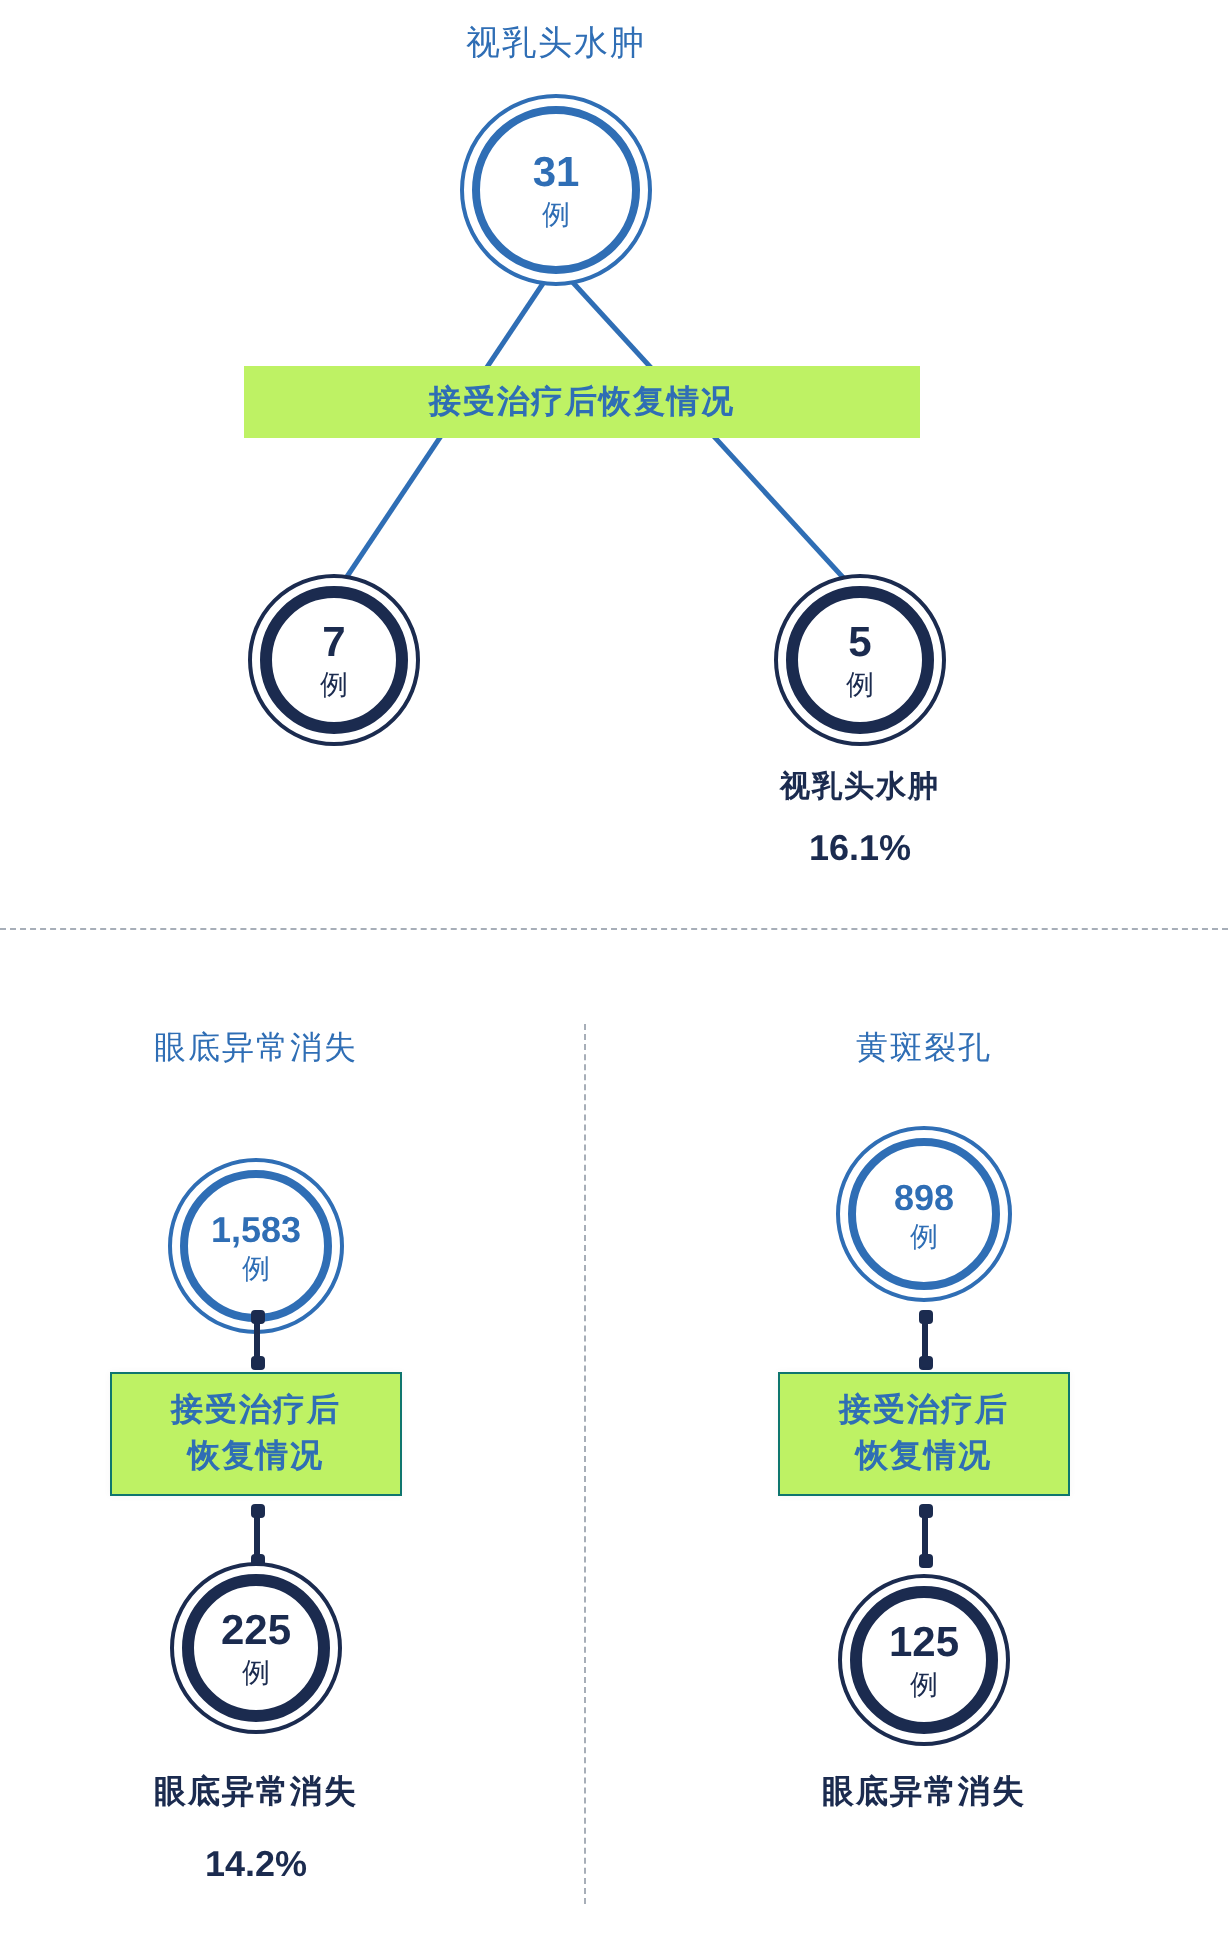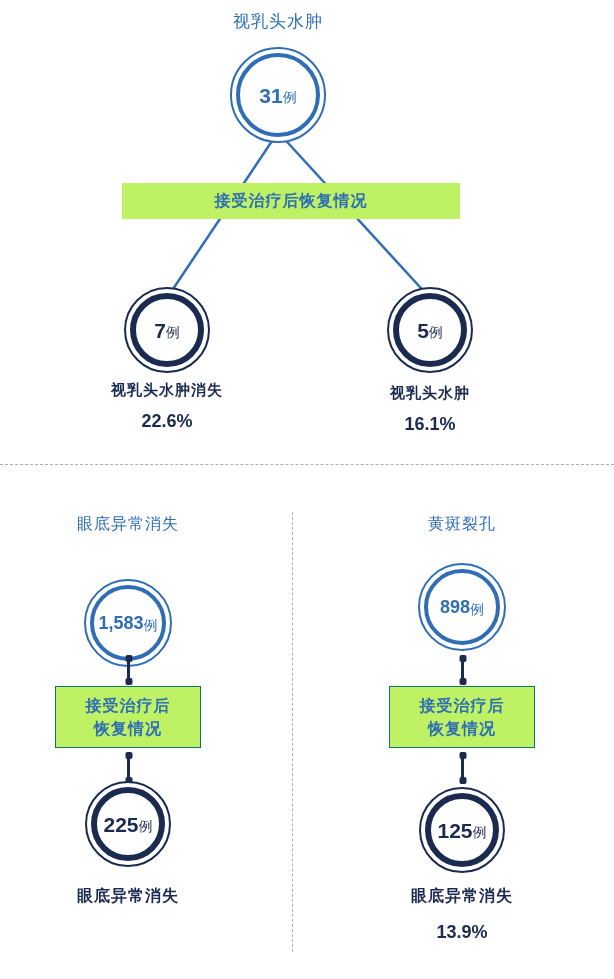--- a/index.html
+++ b/index.html
@@ -33,20 +33,21 @@
     position:absolute;
     border-radius:50%;
     background:#fff;
   }
   .circle .ring{
     position:absolute;
     inset:4px;
     border-radius:50%;
     background:#fff;
     display:flex;
+    flex-direction:column;
     align-items:center;
     justify-content:center;
   }
   .circle.blue{border:2px solid var(--blue);}
   .circle.blue .ring{border:4px solid var(--blue);}
   .circle.navy{border:2px solid var(--navy);}
   .circle.navy .ring{border:6px solid var(--navy);}
   .count{
     font-weight:700;
     font-size:21px;
@@ -142,22 +143,20 @@
   </div>
 
   <div class="treat-box" style="left:122px;top:183px;width:338px;height:36px;">接受治疗后恢复情况</div>
 
   <div class="circle navy" style="left:124px;top:287px;width:86px;height:86px;">
     <div class="ring">
       <div class="count navy-text">7</div>
       <div class="unit navy-text">例</div>
     </div>
   </div>
-  <div class="node-label" style="left:60px;top:381px;width:214px;">视乳头水肿消失</div>
-  <div class="percent" style="left:60px;top:411px;width:214px;">22.6%</div>
 
   <div class="circle navy" style="left:387px;top:287px;width:86px;height:86px;">
     <div class="ring">
       <div class="count navy-text">5</div>
       <div class="unit navy-text">例</div>
     </div>
   </div>
   <div class="node-label" style="left:330px;top:384px;width:200px;">视乳头水肿</div>
   <div class="percent" style="left:330px;top:414px;width:200px;">16.1%</div>
 
@@ -182,20 +181,21 @@
 
   <div class="connector" style="left:127px;top:756px;height:24px;"></div>
 
   <div class="circle navy" style="left:85px;top:781px;width:86px;height:86px;">
     <div class="ring">
       <div class="count navy-text">225</div>
       <div class="unit navy-text">例</div>
     </div>
   </div>
   <div class="node-label" style="left:28px;top:886px;width:200px;font-size:16px;">眼底异常消失</div>
+  <div class="percent" style="left:28px;top:922px;width:200px;">14.2%</div>
 
   <div class="section-title" style="left:362px;top:514px;width:200px;font-size:16px;">黄斑裂孔</div>
 
   <div class="circle blue" style="left:418px;top:563px;width:88px;height:88px;">
     <div class="ring">
       <div class="count small blue-text">898</div>
       <div class="unit blue-text">例</div>
     </div>
   </div>
 
@@ -208,15 +208,14 @@
 
   <div class="connector" style="left:461px;top:756px;height:24px;"></div>
 
   <div class="circle navy" style="left:419px;top:787px;width:86px;height:86px;">
     <div class="ring">
       <div class="count navy-text">125</div>
       <div class="unit navy-text">例</div>
     </div>
   </div>
   <div class="node-label" style="left:362px;top:886px;width:200px;font-size:16px;">眼底异常消失</div>
-  <div class="percent" style="left:362px;top:922px;width:200px;">13.9%</div>
 
 </div>
 
 </body></html>

